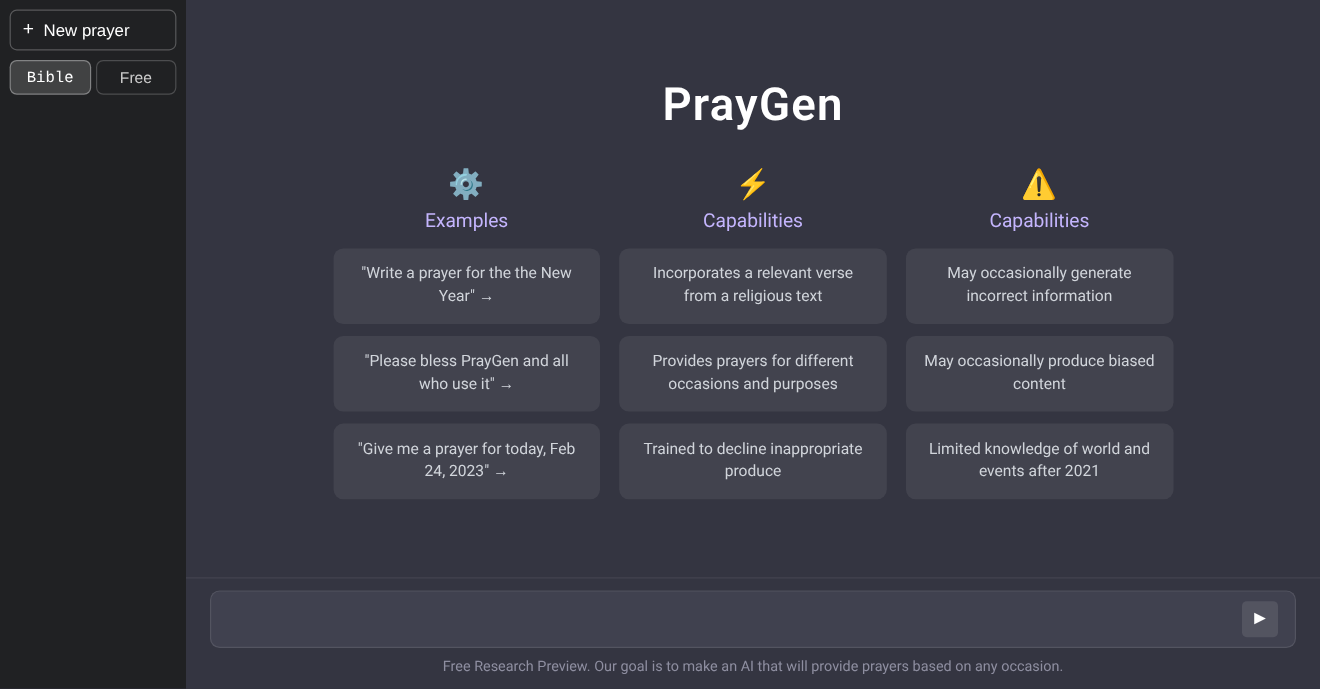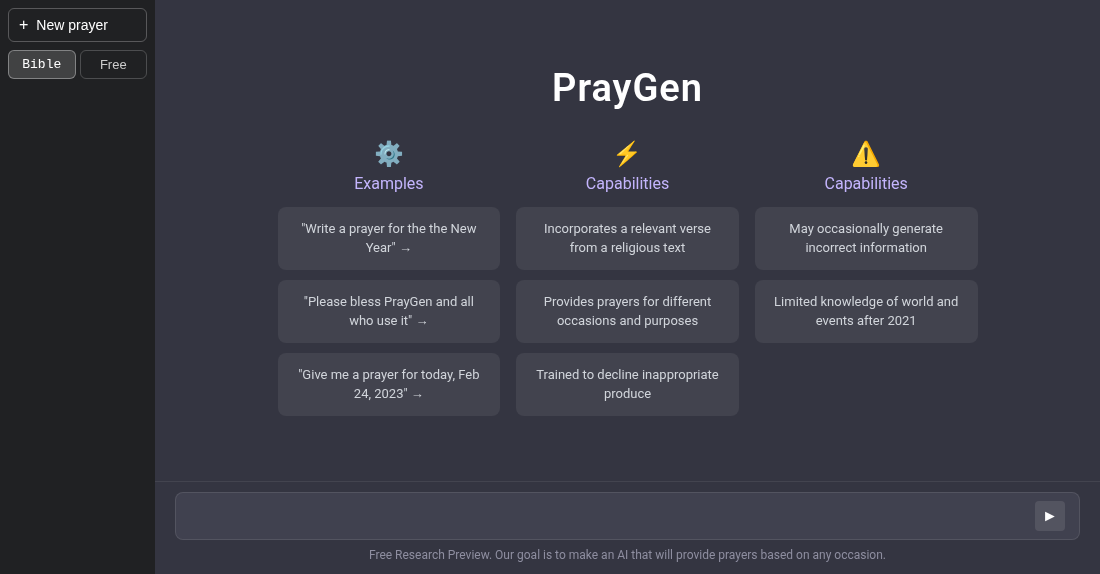--- a/index.html
+++ b/index.html
@@ -230,20 +230,21 @@
         <div class="card">Provides prayers for different occasions and purposes</div>
         <div class="card">Trained to decline inappropriate produce</div>
       </div>
 
       <div class="column">
         <div class="column-header">
           <span class="column-icon">⚠️</span>
           <span class="column-title">Capabilities</span>
         </div>
         <div class="card">May occasionally generate incorrect information</div>
+        <div class="card">May occasionally produce biased content</div>
         <div class="card">Limited knowledge of world and events after 2021</div>
       </div>
     </div>
   </div>
 
   <div id="footer">
     <div class="input-row">
       <input type="text" class="chat-input" placeholder="" style="">
       <button class="send-btn">
         <span>►</span>

